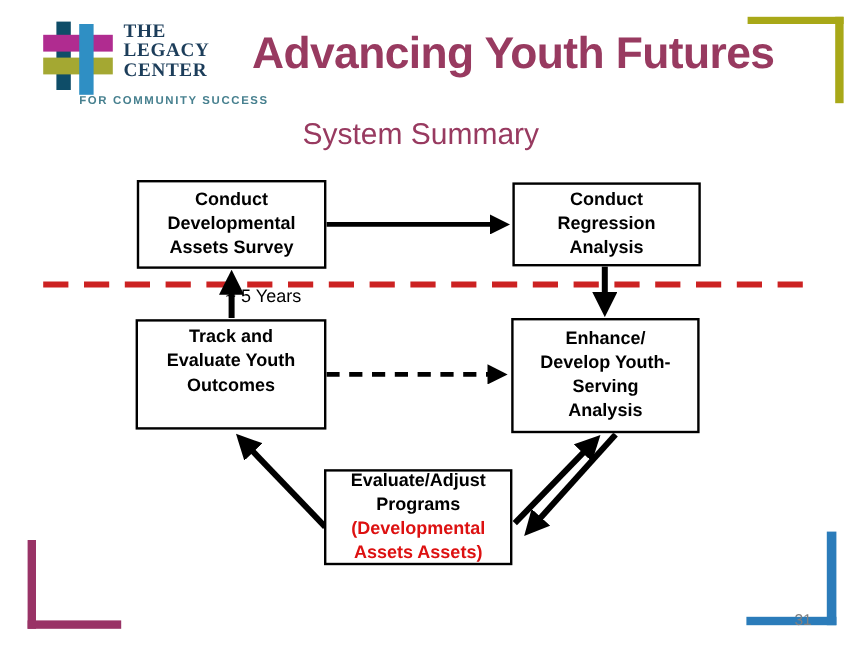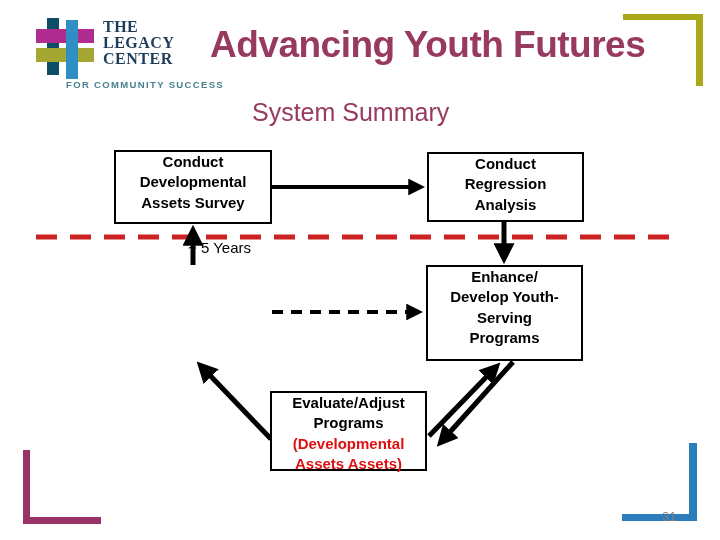--- a/index.html
+++ b/index.html
@@ -46,21 +46,21 @@
   .br-v { left:689px; top:443px; width:8px;  height:78px; background:#2B7CBA; }
   .br-h { left:622px; top:514px; width:75px; height:7px;  background:#2B7CBA; }
 
   
   .connectors { left:0; top:0; z-index:1; }
 
   
   .fbox {
     position:absolute; z-index:2; box-sizing:border-box;
     background:#ffffff; border:2px solid #000000;
-    display:flex; flex-direction:column; align-items:center; justify-content:flex-start;
+    display:flex; flex-direction:column; align-items:center; justify-content:center;
     text-align:center; font-weight:bold; font-size:15px; line-height:1.35; color:#000;
   }
   .box-survey     { left:114px; top:150px; width:158px; height:74px; }
   .box-regression { left:427px; top:152px; width:157px; height:70px; }
   .box-track      { left:113px; top:266px; width:159px; height:92px; justify-content:flex-start; padding-top:3px; }
   .box-enhance    { left:426px; top:265px; width:157px; height:96px; }
   .box-evaluate   { left:270px; top:391px; width:157px; height:80px; }
   .red-sub { color:#DD1111; }
 
   .cycle-label { left:188px; top:239px; z-index:2; font-size:15px; color:#000; white-space:nowrap; }
@@ -123,25 +123,30 @@
   <div class="fbox box-survey">
     <span class="ml">Conduct
 Developmental
 Assets Survey</span>
   </div>
   <div class="fbox box-regression">
     <span class="ml">Conduct
 Regression
 Analysis</span>
   </div>
+  <div class="fbox box-track">
+    <span class="ml">Track and
+Evaluate Youth
+Outcomes</span>
+  </div>
   <div class="fbox box-enhance">
     <span class="ml">Enhance/
 Develop Youth-
 Serving
-Programs</span>
+Analysis</span>
   </div>
   <div class="fbox box-evaluate">
     <span class="ml">Evaluate/Adjust
 Programs</span>
     <span class="ml red-sub">(Developmental
 Assets Assets)</span>
   </div>
 
   <div class="abs cycle-label">~ 5 Years</div>
 

